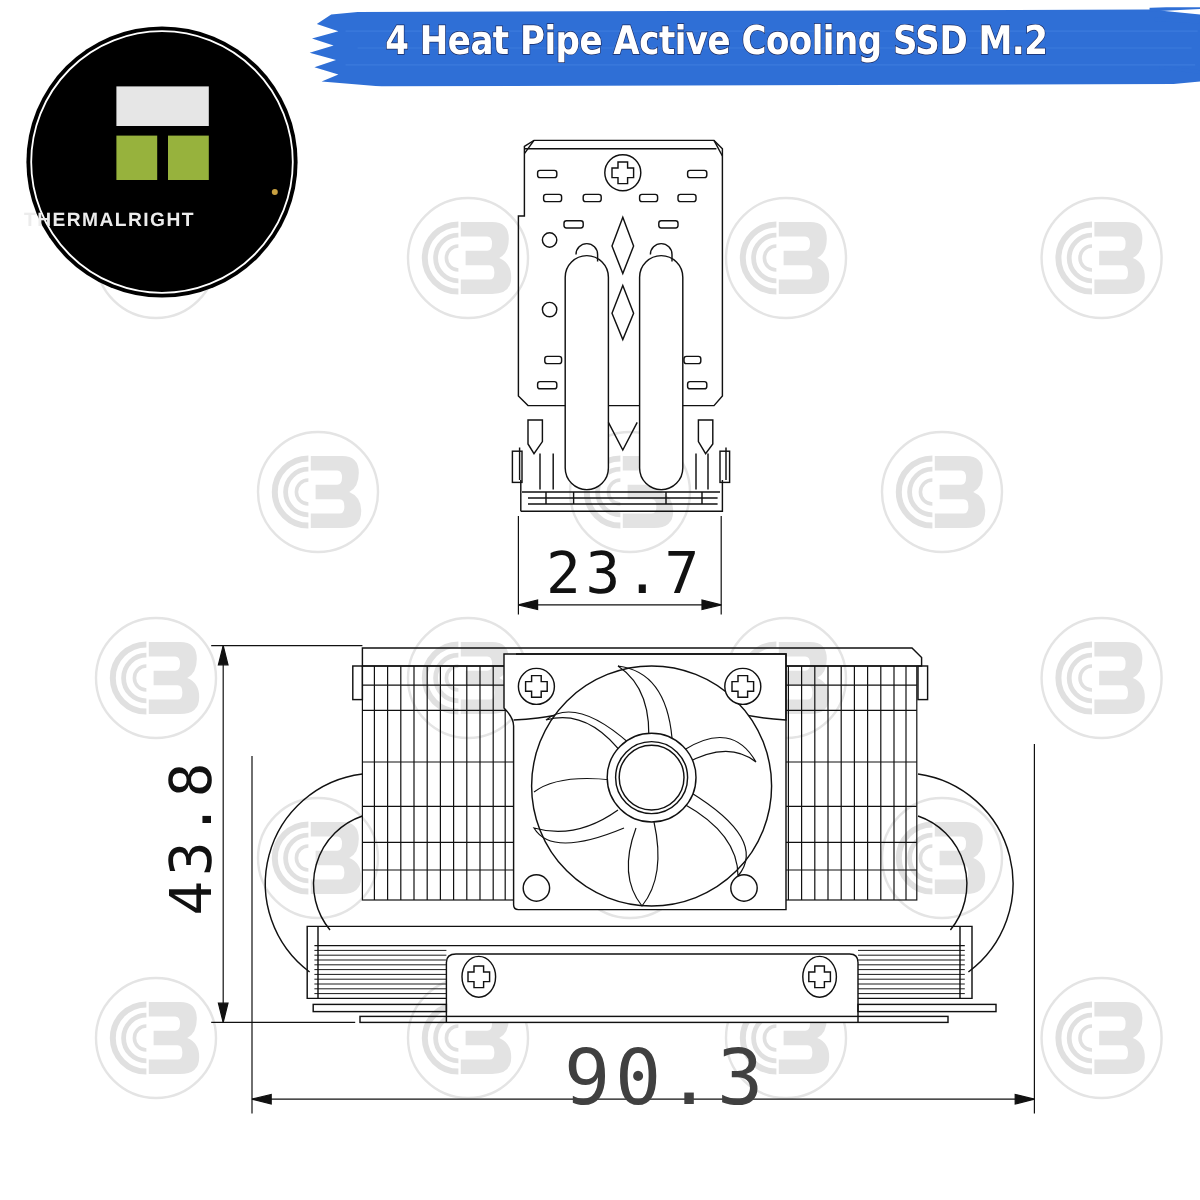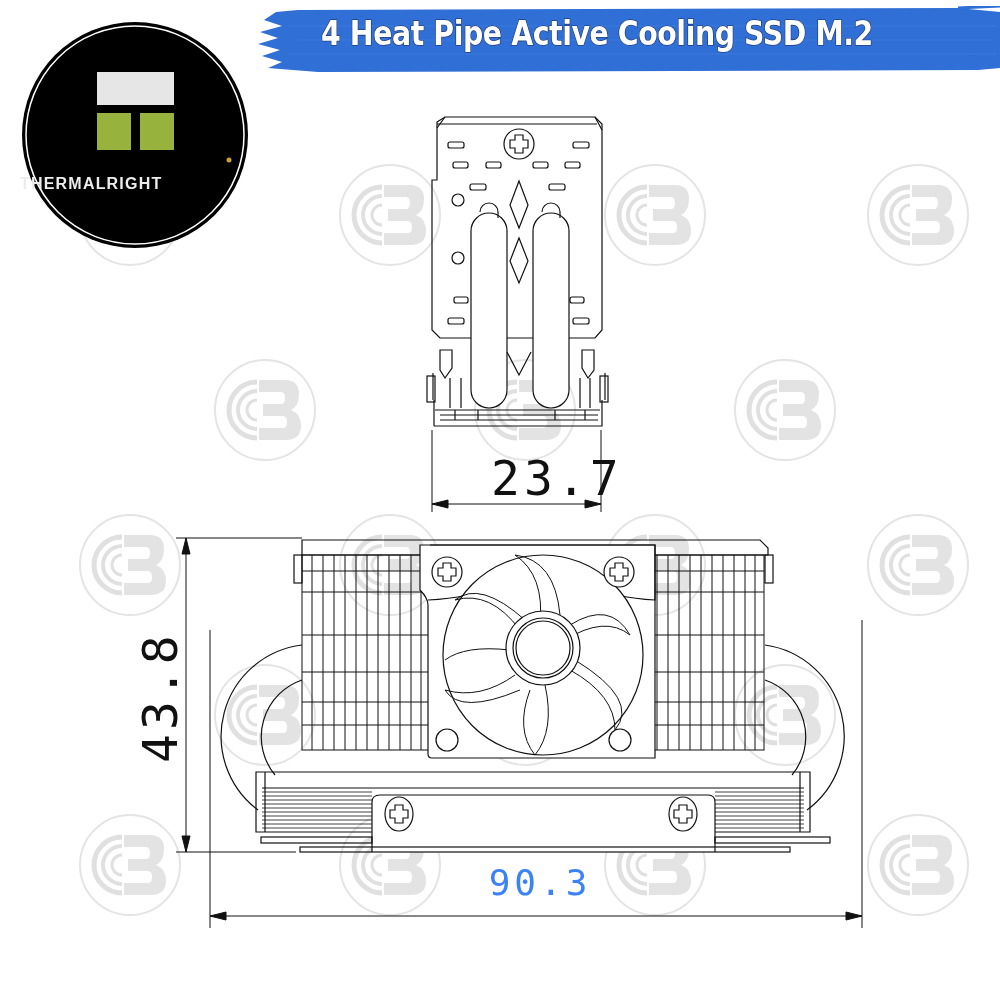--- a/index.html
+++ b/index.html
@@ -209,17 +209,17 @@
     <path d="M 186 538 L 182 554 L 190 554 Z M 186 852 L 182 836 L 190 836 Z" fill="#111"></path>
   </g>
 
   <g stroke-width="1">
     <path d="M 210 630 L 210 928 M 862 620 L 862 928"></path>
     <path d="M 210 916 L 862 916"></path>
     <path d="M 210 916 L 226 912 L 226 920 Z M 862 916 L 846 912 L 846 920 Z" fill="#111"></path>
   </g>
 </svg>
 
-<div class="dim" style="position:absolute;left:455px;top:450px;width:130px;text-align:center;font-size:48px;color:#111;font-weight:normal;letter-spacing:4px;margin-left:36px;">23.7</div>
+<div class="dim" style="position:absolute;left:455px;top:450px;width:130px;text-align:center;font-size:48px;color:#111;font-weight:normal;letter-spacing:4px;">23.7</div>
 
 <div class="dim" style="position:absolute;left:95px;top:670px;width:130px;text-align:center;font-size:48px;color:#111;letter-spacing:4px;transform:rotate(-90deg);transform-origin:center center;">43.8</div>
 
-<div class="dim" style="position:absolute;left:470px;top:862px;width:140px;text-align:center;font-size:36px;color:#3b82f6;letter-spacing:4px;">90.3</div>
+<div class="dim" style="position:absolute;left:470px;top:862px;width:140px;text-align:center;font-size:64px;color:#404040;letter-spacing:4px;">90.3</div>
 
 </body></html>

